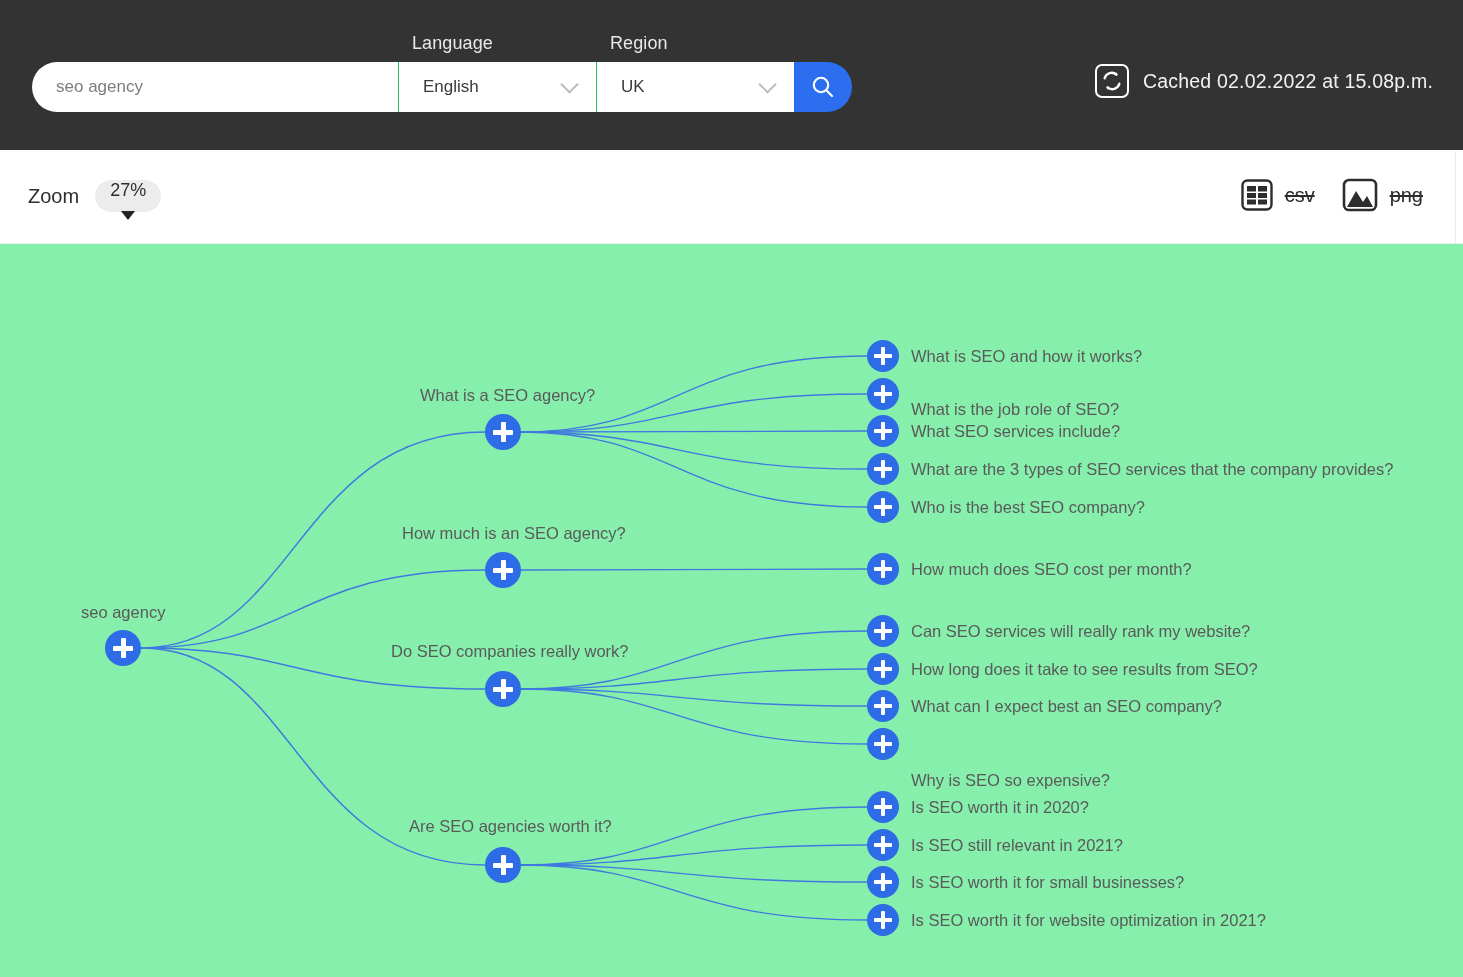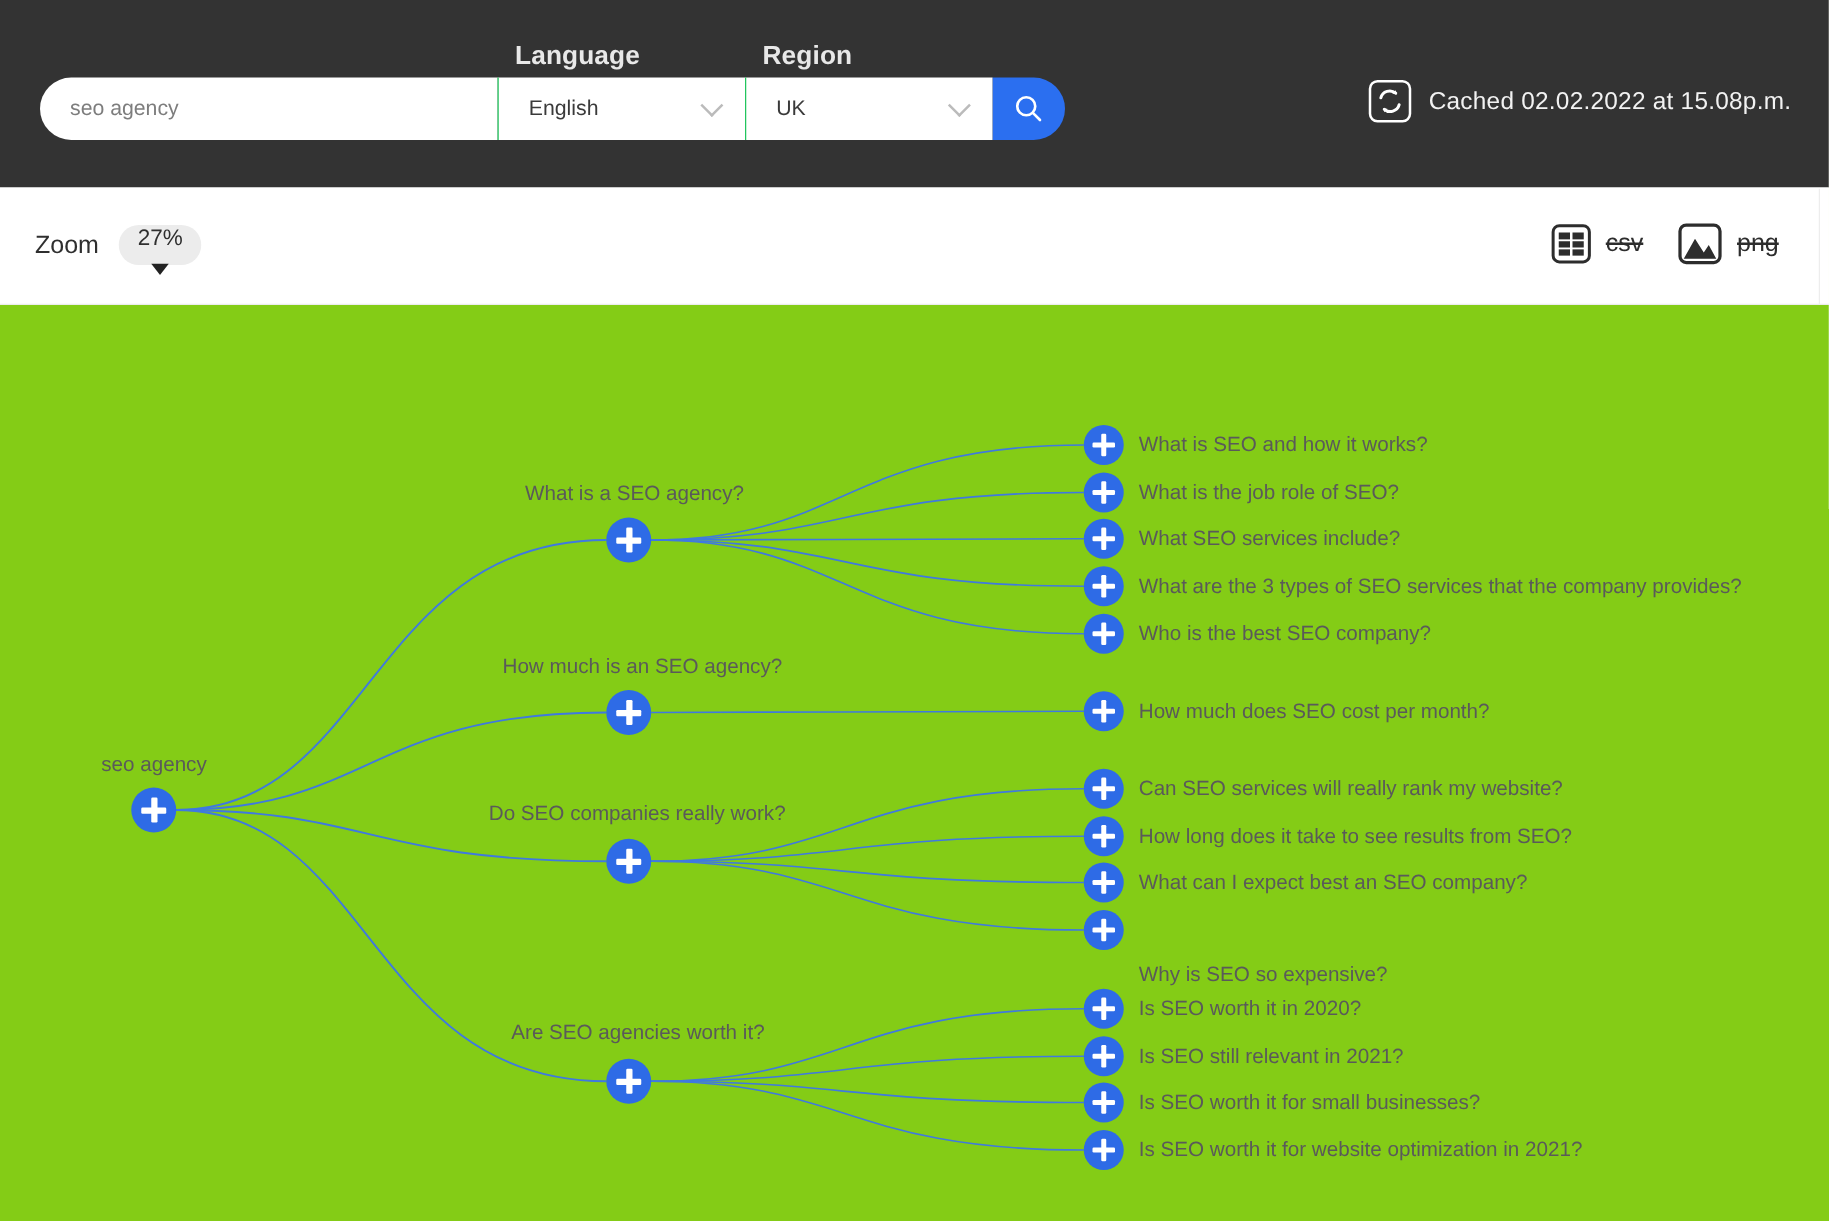--- a/index.html
+++ b/index.html
@@ -11,24 +11,23 @@
   }
 
   
   #header {
     position: absolute; left: 0; top: 0;
     width: 1463px; height: 150px;
     background: #333333;
   }
   .field-label {
     position: absolute;
-    font-size: 21px;
+    font-size: 18px;
     color: #e8e8e8;
     letter-spacing: .1px;
-    font-weight: bold;
   }
   #lang-label { left: 412px; top: 33px; }
   #region-label { left: 610px; top: 33px; }
 
   #searchbar {
     position: absolute; left: 32px; top: 62px;
     height: 50px; width: 820px;
     display: flex; align-items: stretch;
   }
   #search-input {
@@ -134,21 +133,21 @@
   }
   #left-edge {
     position: absolute; left: 3px; top: 800px;
     width: 1px; height: 177px; background: #e6e6e6;
   }
 
   
   #canvas {
     position: absolute; left: 0; top: 244px;
     width: 1463px; height: 733px;
-    background: #84cc16;
+    background: #86efac;
     overflow: hidden;
   }
   #edges { position: absolute; left: 0; top: 0; }
 
   .node {
     position: absolute;
     border-radius: 50%;
     background: #2e6be6;
     display: flex; align-items: center; justify-content: center;
     cursor: pointer;
@@ -280,21 +279,21 @@
   <div id="nodes-layer">
       <div class="node leaf" style="left: 867px; top: 96px;">
         <span class="plus-h"></span>
         <span class="plus-v"></span>
       </div>
       <span class="leaf-caption" style="left: 911px; top: 103px;">What is SEO and how it works?</span>
       <div class="node leaf" style="left: 867px; top: 134px;">
         <span class="plus-h"></span>
         <span class="plus-v"></span>
       </div>
-      <span class="leaf-caption" style="left: 911px; top: 141px;">What is the job role of SEO?</span>
+      <span class="leaf-caption" style="left: 911px; top: 156px;">What is the job role of SEO?</span>
       <div class="node leaf" style="left: 867px; top: 171px;">
         <span class="plus-h"></span>
         <span class="plus-v"></span>
       </div>
       <span class="leaf-caption" style="left: 911px; top: 178px;">What SEO services include?</span>
       <div class="node leaf" style="left: 867px; top: 209px;">
         <span class="plus-h"></span>
         <span class="plus-v"></span>
       </div>
       <span class="leaf-caption" style="left: 911px; top: 216px;">What are the 3 types of SEO services that the company provides?</span>

